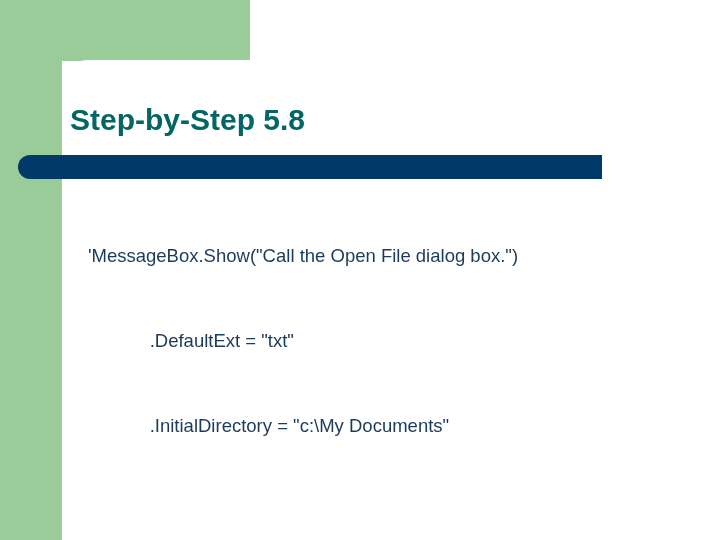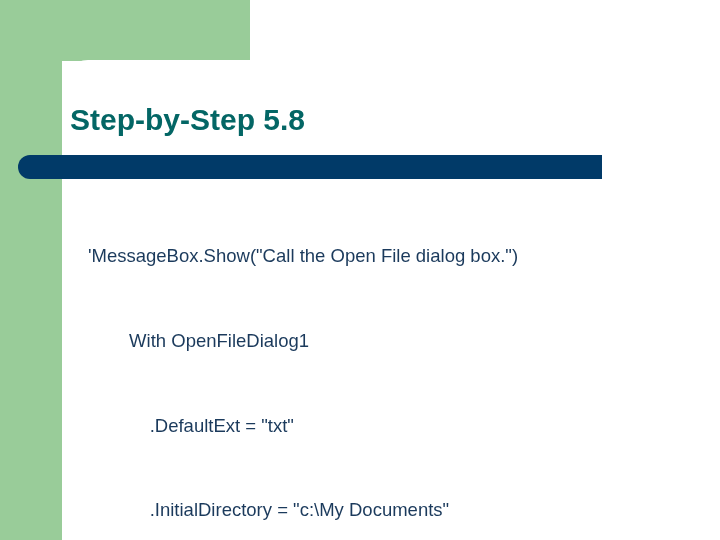--- a/index.html
+++ b/index.html
@@ -91,21 +91,20 @@
   <div class="green-top-block"></div>
   <div class="green-left-band"></div>
   <div class="white-panel"></div>
 
   <div class="slide-title">Step-by-Step 5.8</div>
 
   <div class="divider-bar"></div>
 
   <div class="code-block">
     <div class="code-line">'MessageBox.Show("Call the Open File dialog box.")</div>
-    <div class="code-line">        With OpenFileDialog1</div>
     <div class="code-line">            .DefaultExt = "txt"</div>
     <div class="code-line">            .InitialDirectory = "c:\My Documents"</div>
     
     
     
     
     
     
     
   </div>

